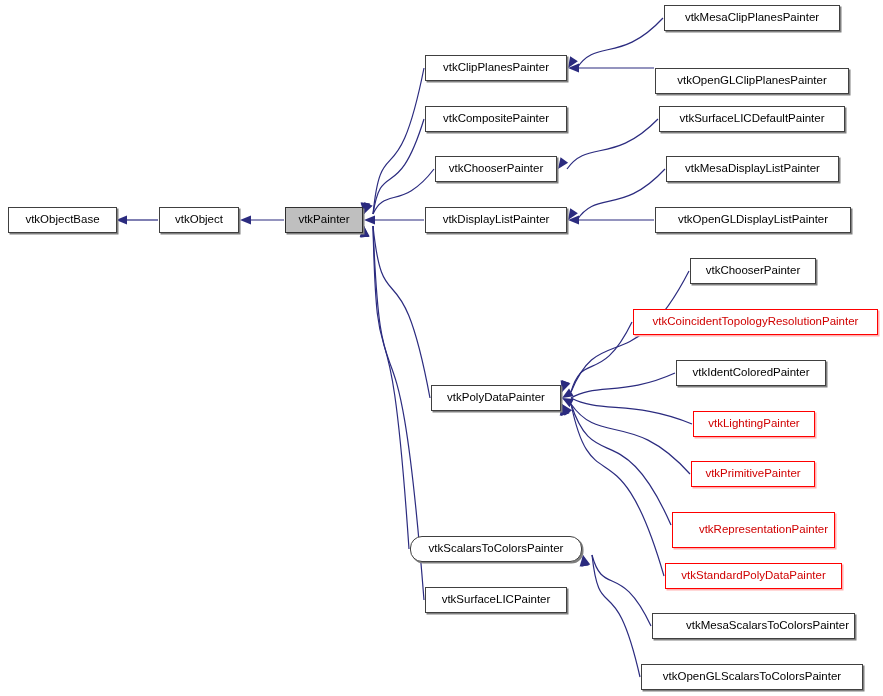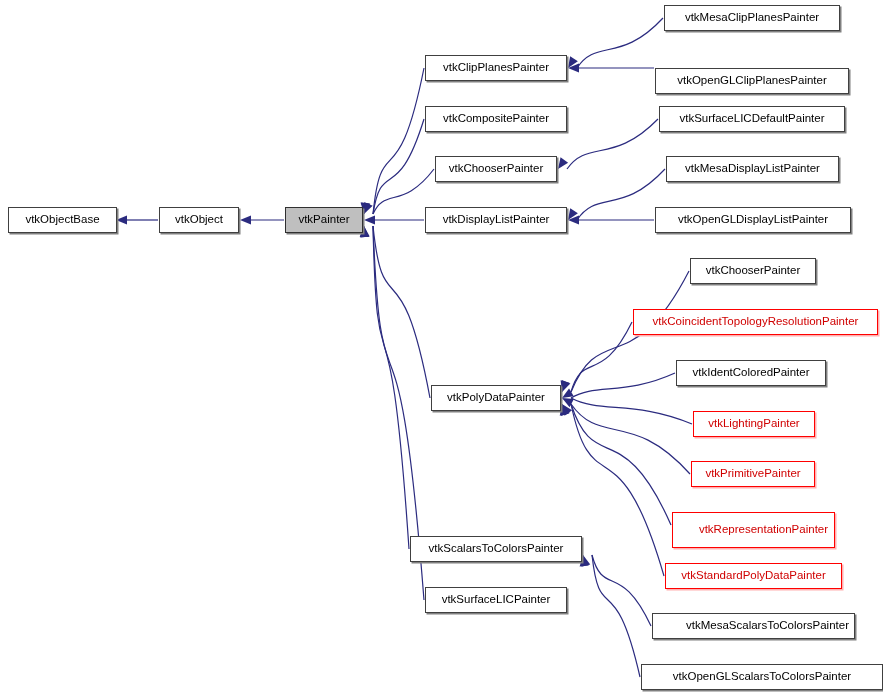--- a/index.html
+++ b/index.html
@@ -124,21 +124,21 @@
       </div>
       <div class="node" style="left: 435px; top: 156px; width: 122px; height: 26px;">
         <span class="node-label">vtkChooserPainter</span>
       </div>
       <div class="node" style="left: 425px; top: 207px; width: 142px; height: 26px;">
         <span class="node-label">vtkDisplayListPainter</span>
       </div>
       <div class="node" style="left: 431px; top: 385px; width: 130px; height: 26px;">
         <span class="node-label">vtkPolyDataPainter</span>
       </div>
-      <div class="node" style="left: 410px; top: 536px; width: 172px; height: 26px;">
+      <div class="node" style="left: 410px; top: 536px; width: 172px; height: 26px; border-radius: 12px;">
         <span class="node-label">vtkScalarsToColorsPainter</span>
       </div>
       <div class="node" style="left: 425px; top: 587px; width: 142px; height: 26px;">
         <span class="node-label">vtkSurfaceLICPainter</span>
       </div>
       <div class="node" style="left: 664px; top: 5px; width: 176px; height: 26px;">
         <span class="node-label">vtkMesaClipPlanesPainter</span>
       </div>
       <div class="node" style="left: 655px; top: 68px; width: 194px; height: 26px;">
         <span class="node-label">vtkOpenGLClipPlanesPainter</span>
@@ -169,17 +169,17 @@
       </div>
       <div class="node missing" style="left: 672px; top: 512px; width: 163px; height: 36px; padding-left: 20px;">
         <span class="node-label">vtkRepresentationPainter</span>
       </div>
       <div class="node missing" style="left: 665px; top: 563px; width: 177px; height: 26px;">
         <span class="node-label">vtkStandardPolyDataPainter</span>
       </div>
       <div class="node" style="left: 652px; top: 613px; width: 203px; height: 26px; padding-left: 28px;">
         <span class="node-label">vtkMesaScalarsToColorsPainter</span>
       </div>
-      <div class="node" style="left: 641px; top: 664px; width: 242px; height: 26px;">
+      <div class="node" style="left: 641px; top: 664px; width: 222px; height: 26px;">
         <span class="node-label">vtkOpenGLScalarsToColorsPainter</span>
       </div>
     </div>
 </div>
 
 </body></html>

